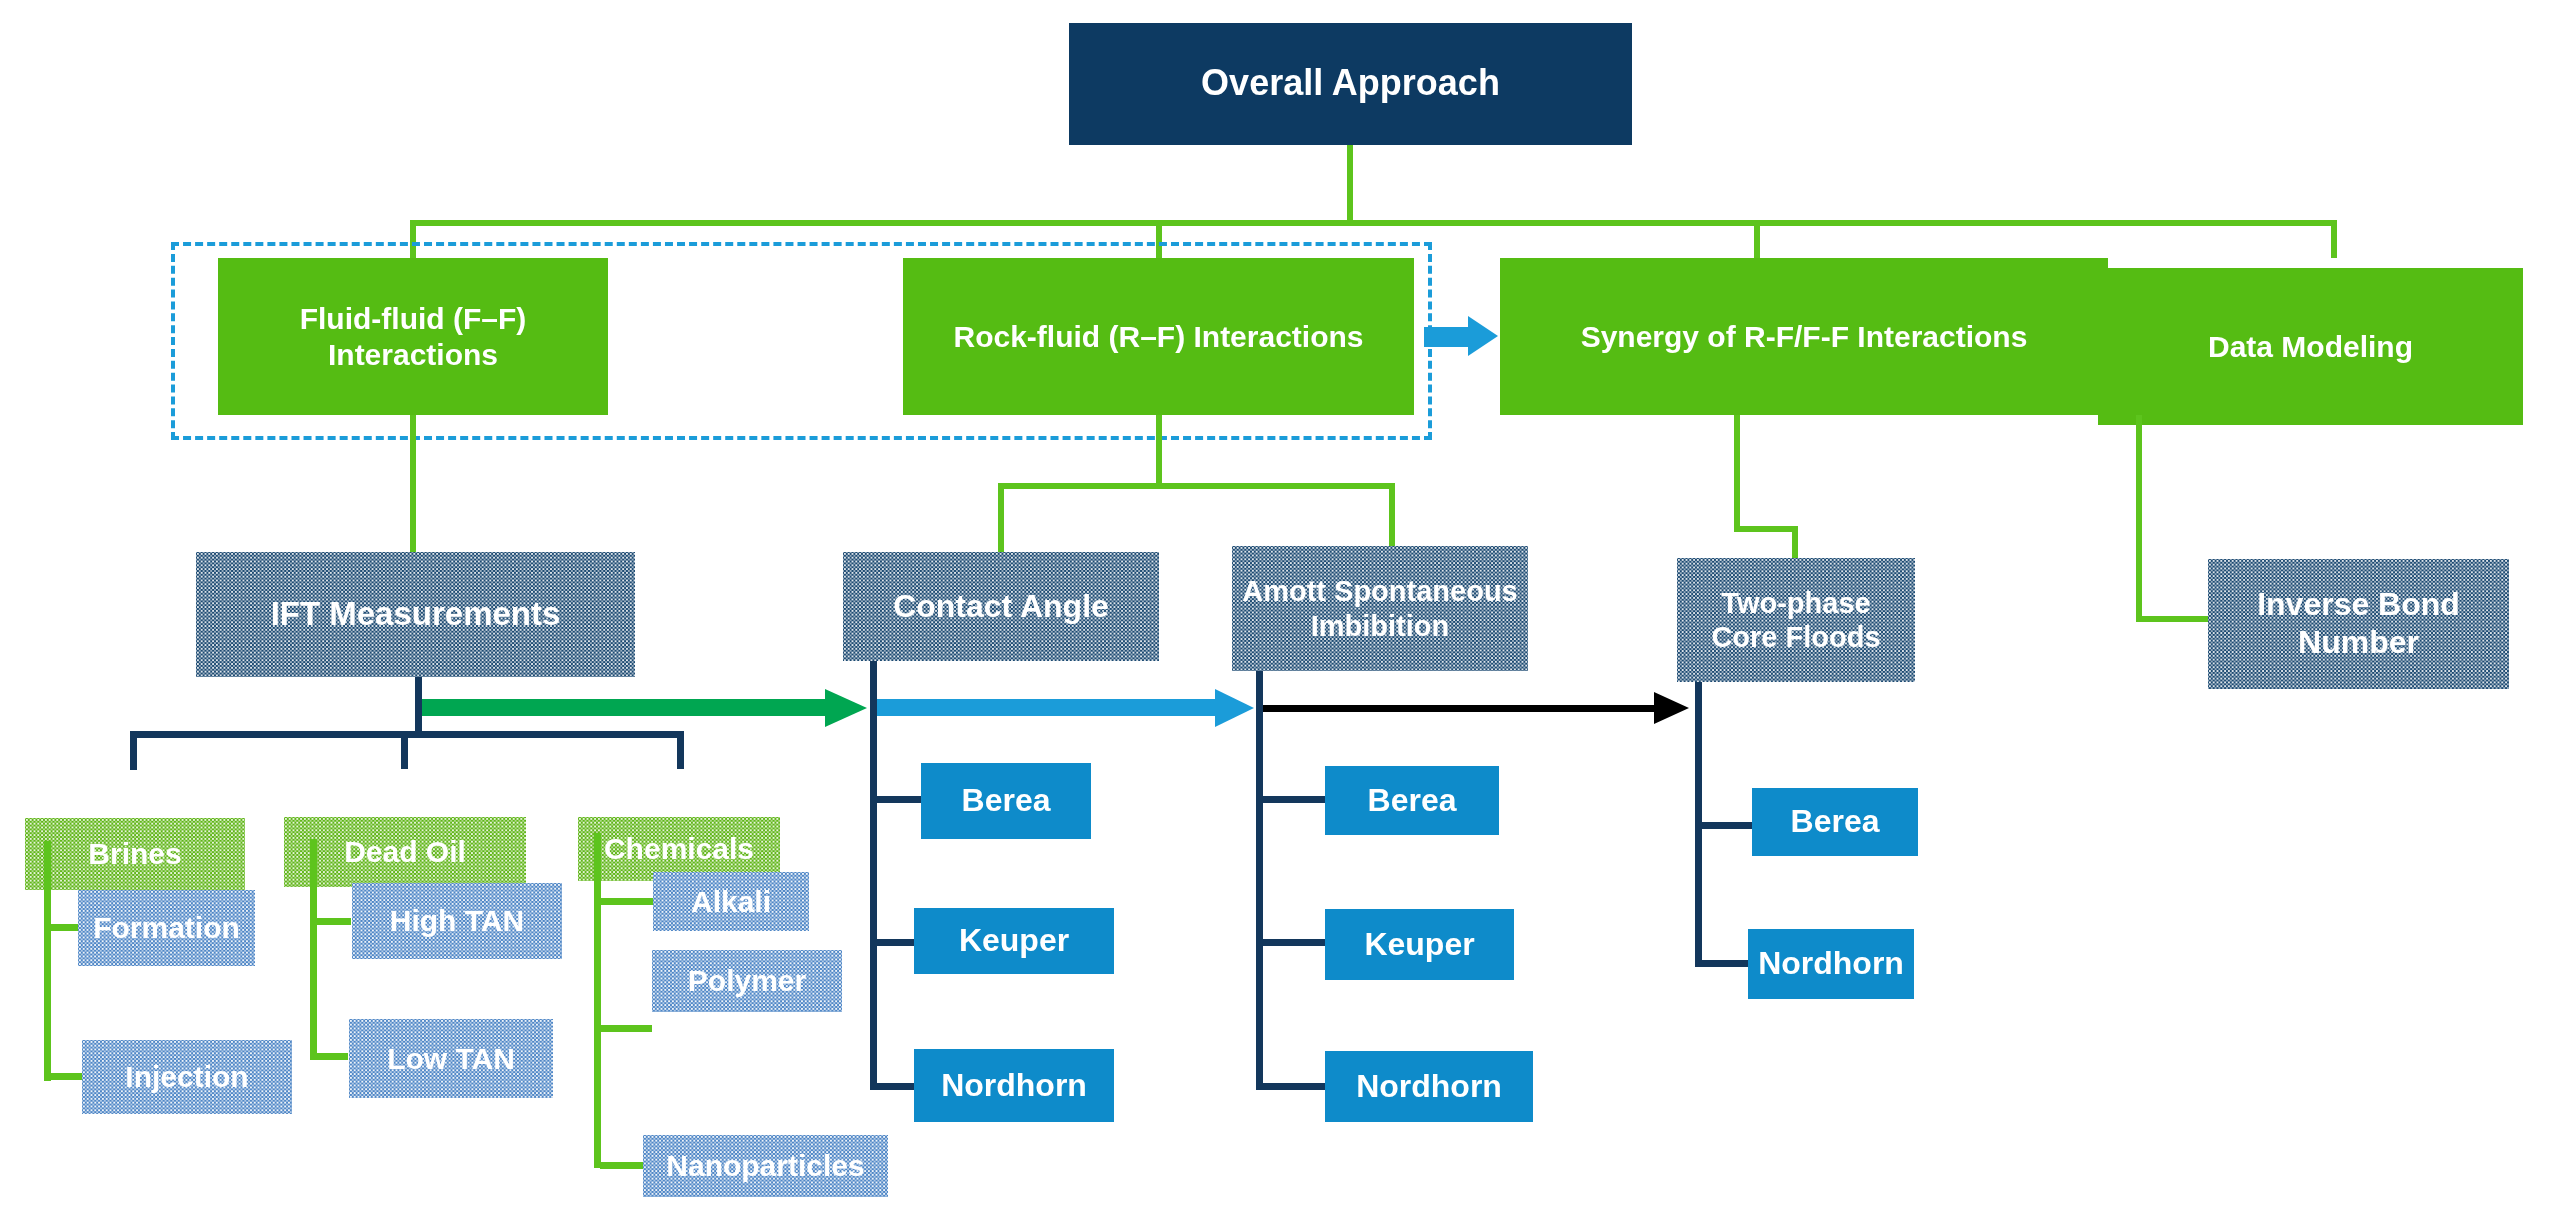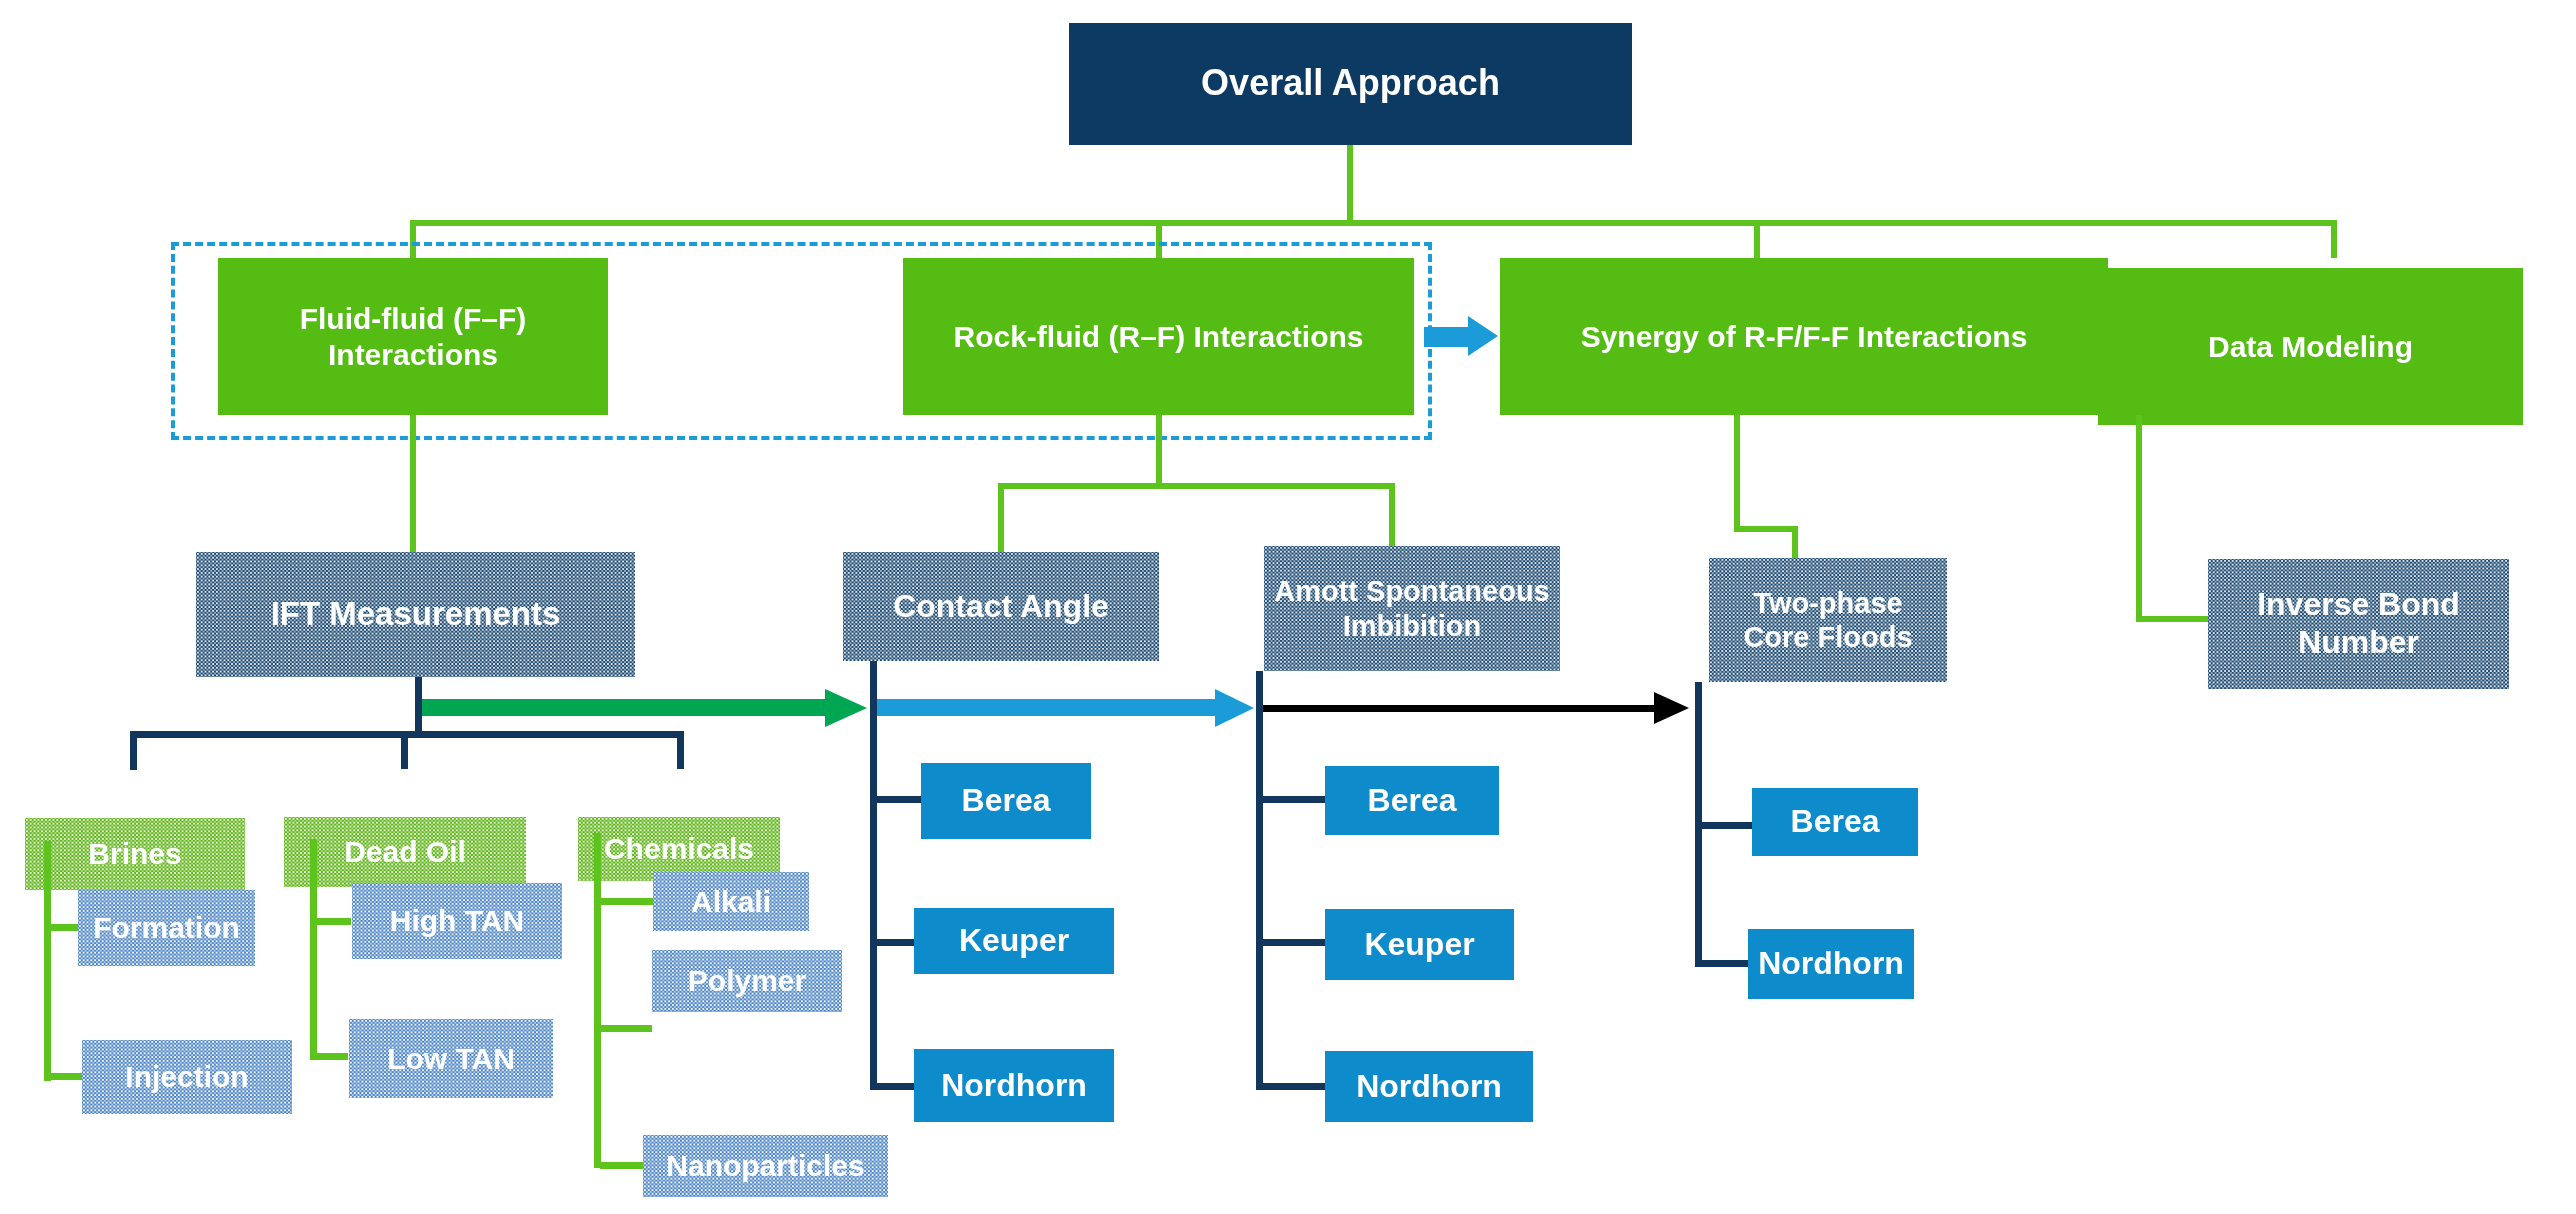--- a/index.html
+++ b/index.html
@@ -22,21 +22,21 @@
                      radial-gradient(rgba(255,255,255,.5) 0.8px, transparent 1.1px);
     background-size:3.8px 3.8px,3.8px 3.8px;background-position:0 0,1.9px 1.9px;margin-top:48px;}
   .pat-blue{background-color:var(--pat-blue);font-size:30px;
     background-image:radial-gradient(rgba(255,255,255,.9) 0.8px, transparent 1.1px),
                      radial-gradient(rgba(255,255,255,.55) 0.8px, transparent 1.1px);
     background-size:3.8px 3.8px,3.8px 3.8px;background-position:0 0,1.9px 1.9px;}
   .dashed-rect{position:absolute;left:171px;top:242px;width:1253px;height:190px;
     border:4.5px dashed var(--blue-accent);}
   .shaft{position:absolute;}
   .head{position:absolute;width:0;height:0;}
-  .fs38{font-size:29px;margin-left:32px;}
+  .fs38{font-size:29px;}
   .fs44{font-size:33px;}
 </style>
 </head>
 <body>
 
 <div class="canvas">
 
   <div class="line g" style="left:1347px;top:144px;width:6px;height:82px"></div>
   <div class="line g" style="left:410px;top:220px;width:1927px;height:6px"></div>
   <div class="line g" style="left:410px;top:223px;width:6px;height:35px"></div>

